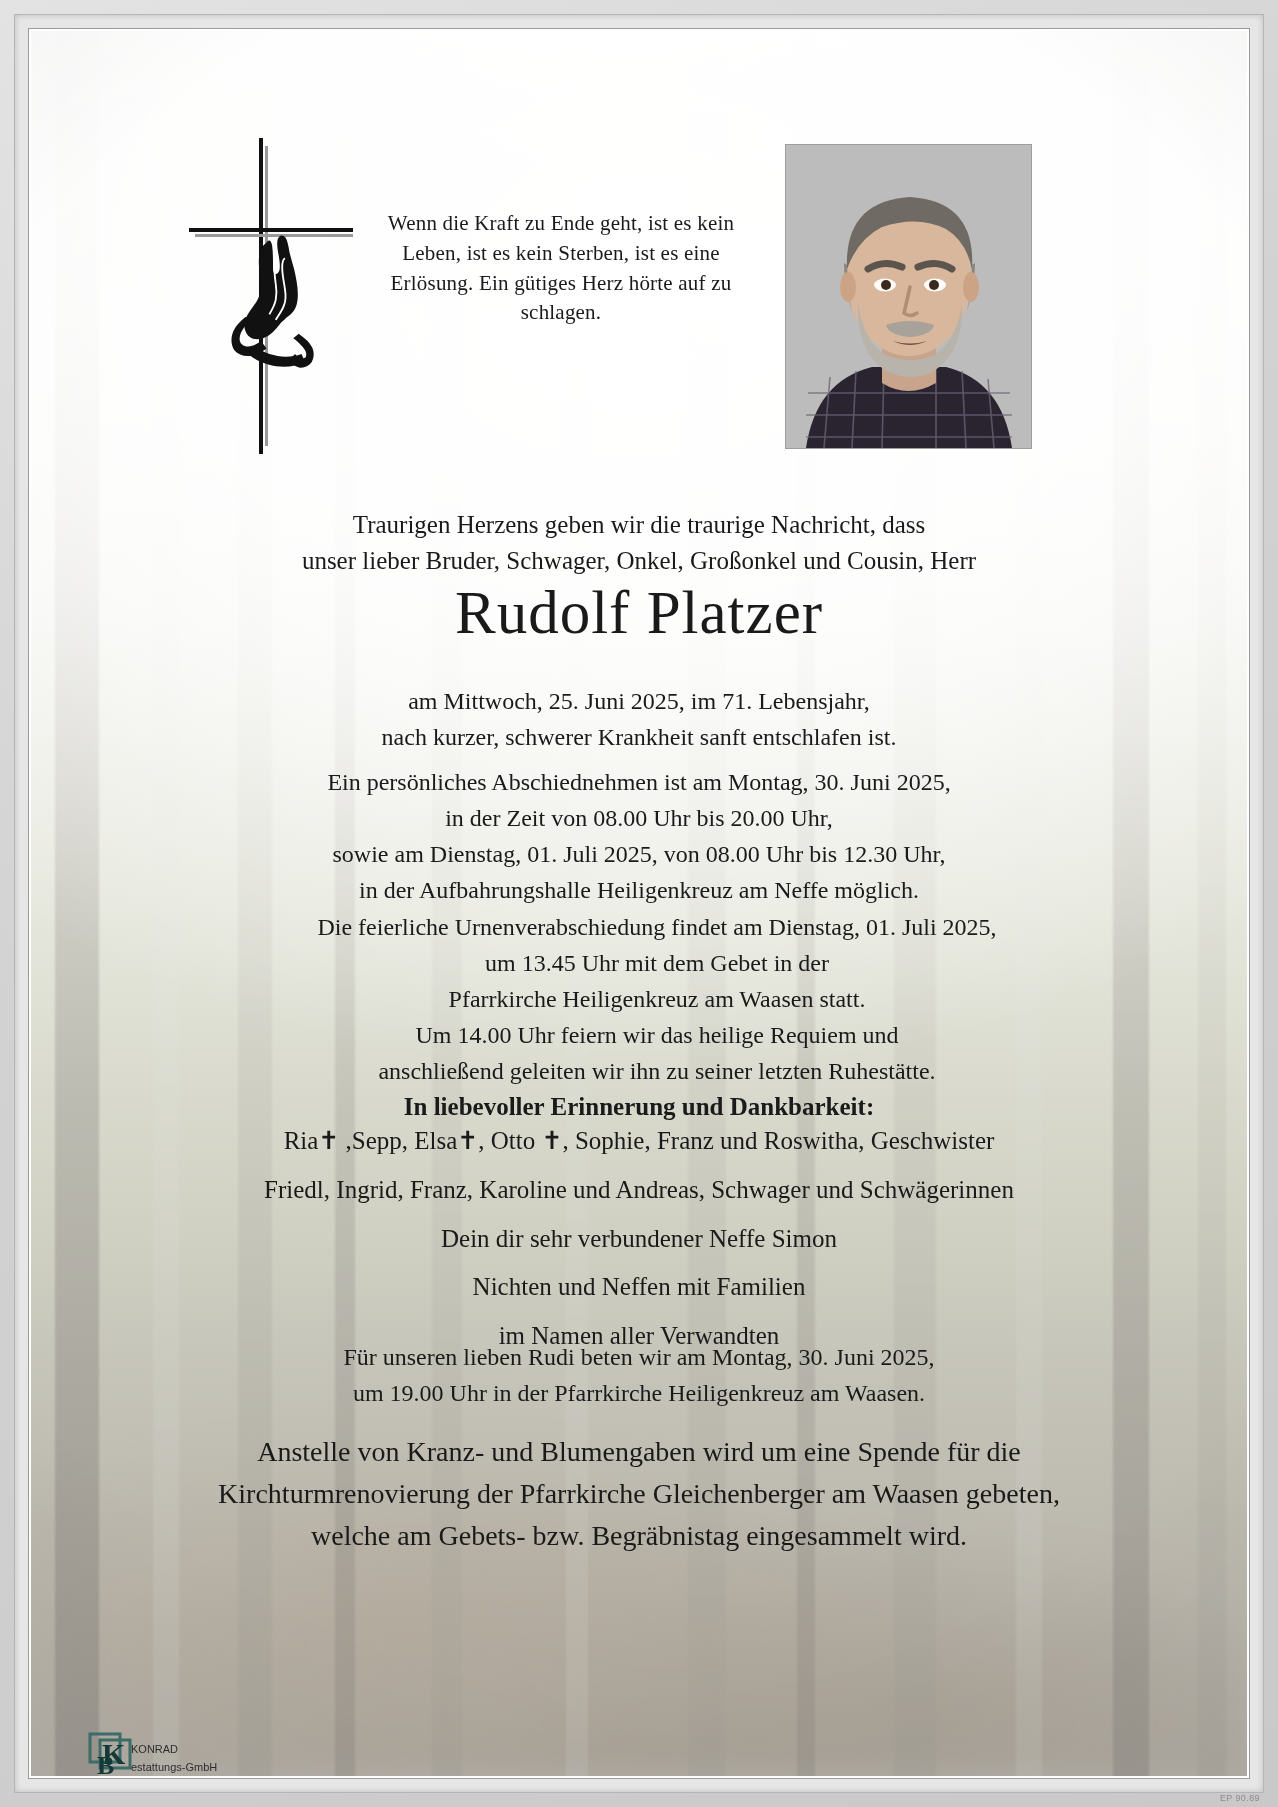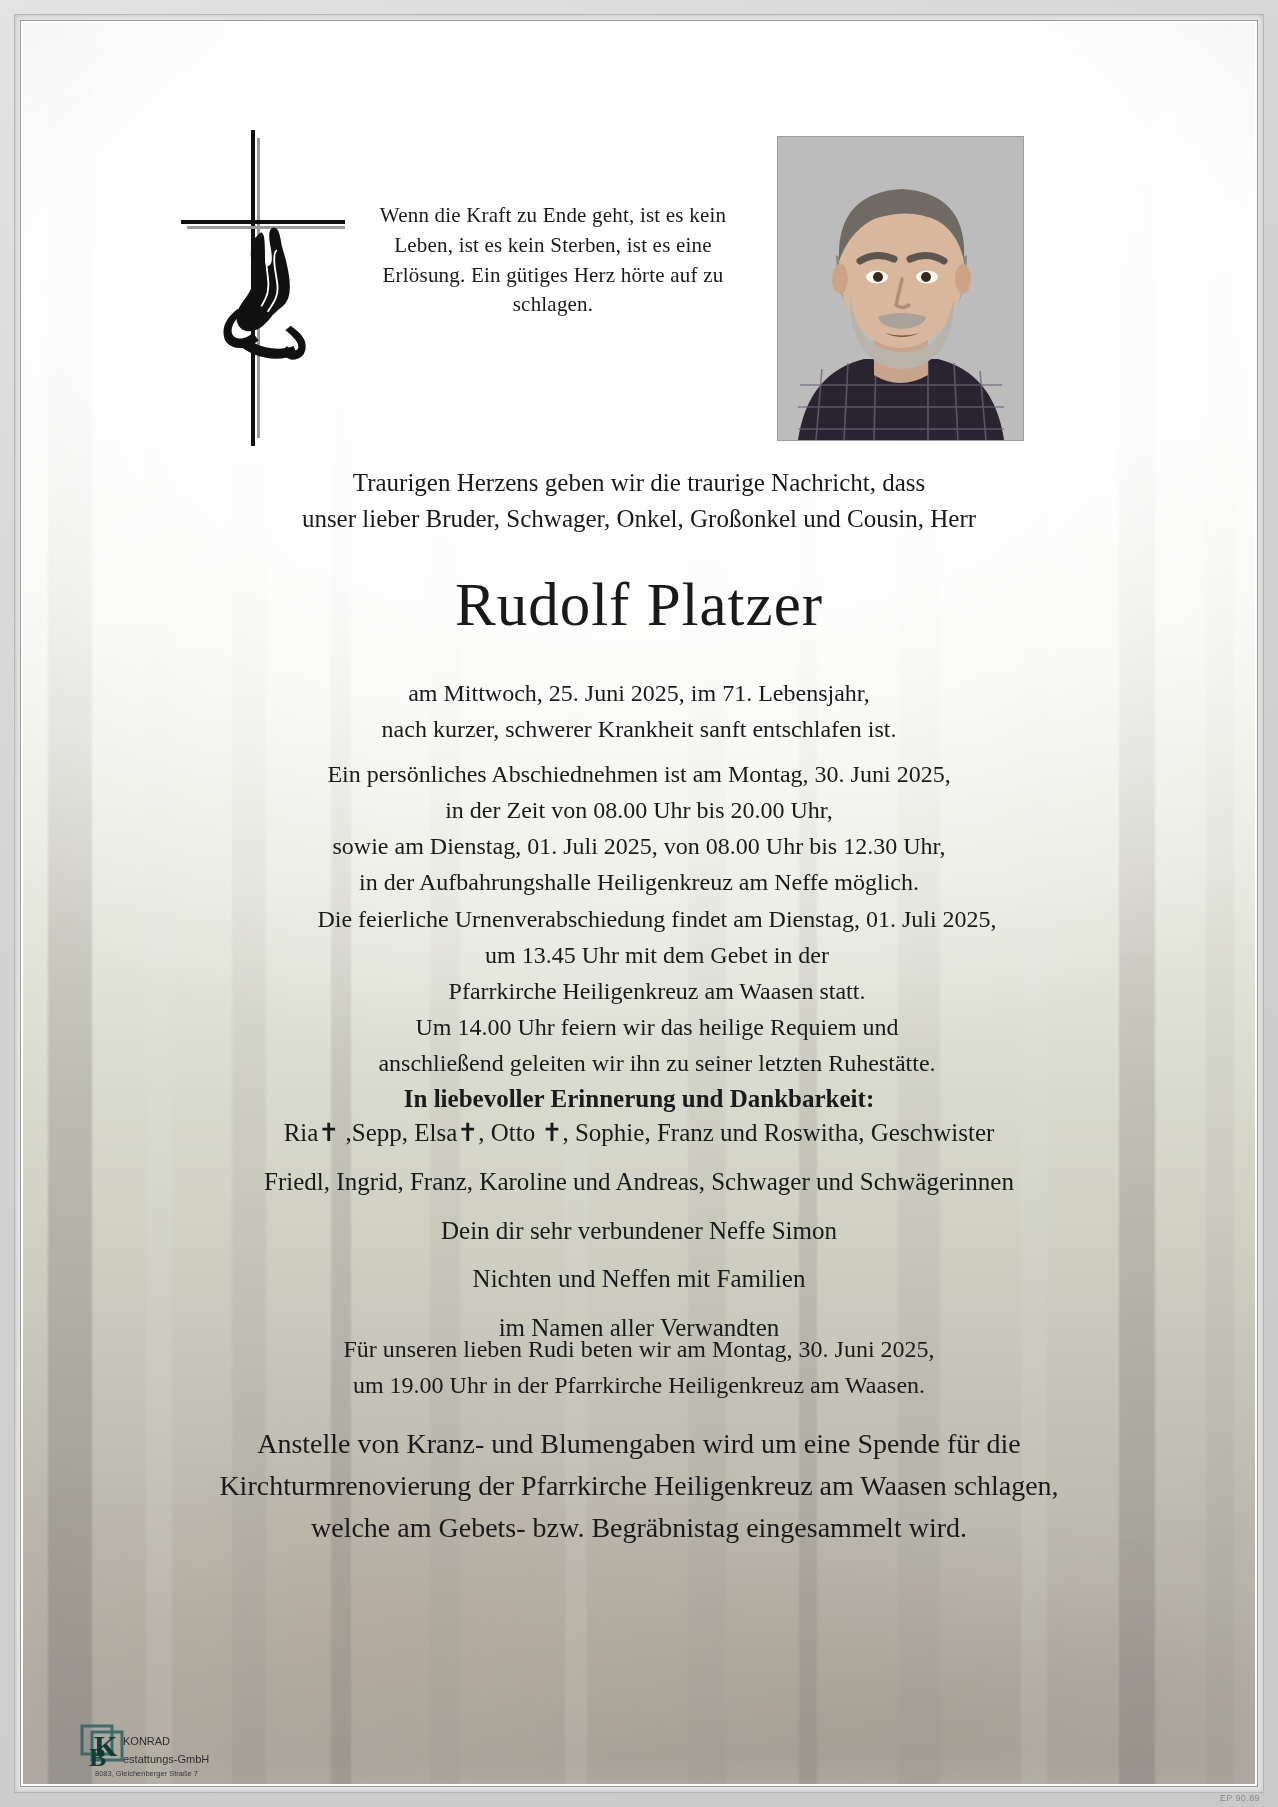--- a/index.html
+++ b/index.html
@@ -15,21 +15,21 @@
     position:relative;width:1278px;height:1807px;
     background:linear-gradient(150deg,#e3e3e3 0%,#d2d2d2 40%,#c9c9c9 100%);
     box-sizing:border-box;
     padding:14px;
   }
   .paper{
     position:relative;width:100%;height:100%;
     box-sizing:border-box;
     border:1px solid #b5b5b5;
     background:#e6e6e6;
-    padding:6px;
+    padding:14px;
     box-shadow:0 0 6px rgba(0,0,0,.18) inset;
   }
   .inner-border{
     position:relative;width:100%;height:100%;
     box-sizing:border-box;
     border:2px solid #ffffff;
     outline:1px solid #9a9a9a;
     overflow:hidden;
     background:#efefef;
   }
@@ -110,21 +110,21 @@
   .portrait svg{display:block;}
 
   
   .poem{
     position:absolute;left:330px;top:178px;width:400px;
     text-align:center;font-size:21px;line-height:1.42;letter-spacing:.2px;
   }
   .block{position:absolute;left:0;right:0;text-align:center;}
   .block .ln{display:block;}
 
-  .intro{top:442px;font-size:25px;line-height:1.42;}
+  .intro{top:476px;font-size:25px;line-height:1.42;}
   .name{
     top:548px;font-size:61px;line-height:1.1;letter-spacing:1px;
     font-weight:400;
   }
   .died{top:652px;font-size:24px;line-height:1.5;}
   .farewell{top:733px;font-size:24px;line-height:1.5;}
   .ceremony{top:878px;font-size:24px;line-height:1.5;margin-left:36px;}
   .memory-head{top:1062px;font-size:25px;font-weight:bold;}
   .family{top:1086px;font-size:25px;line-height:1.95;font-weight:normal;}
   .prayer{top:1308px;font-size:24px;line-height:1.5;}
@@ -306,21 +306,21 @@
         <span class="ln">im Namen aller Verwandten</span>
       </div>
 
       <div class="block prayer">
         <span class="ln">Für unseren lieben Rudi beten wir am Montag, 30. Juni 2025,</span>
         <span class="ln">um 19.00 Uhr in der Pfarrkirche Heiligenkreuz am Waasen.</span>
       </div>
 
       <div class="block donation">
         <span class="ln">Anstelle von Kranz- und Blumengaben wird um eine Spende für die</span>
-        <span class="ln">Kirchturmrenovierung der Pfarrkirche Heiligenkreuz am Waasen schlagen,</span>
+        <span class="ln">Kirchturmrenovierung der Pfarrkirche Gleichenberger am Waasen gebeten,</span>
         <span class="ln">welche am Gebets- bzw. Begräbnistag eingesammelt wird.</span>
       </div>
 
       <div class="logo">
         <svg width="180" height="66" viewBox="0 0 180 66">
           <rect x="4" y="3" width="30" height="28" fill="none" stroke="#3d6b68" stroke-width="3"></rect>
           <rect x="14" y="9" width="30" height="28" fill="none" stroke="#3d6b68" stroke-width="3"></rect>
           <text x="16" y="33" font-family="Liberation Serif, serif" font-size="30" font-weight="bold" fill="#123a36">K</text>
           <text x="11" y="43" font-family="Liberation Serif, serif" font-size="26" font-weight="bold" fill="#123a36">B</text>
           <text x="45" y="22" font-family="Liberation Sans, sans-serif" font-size="11" fill="#2d2d2d">KONRAD</text>

